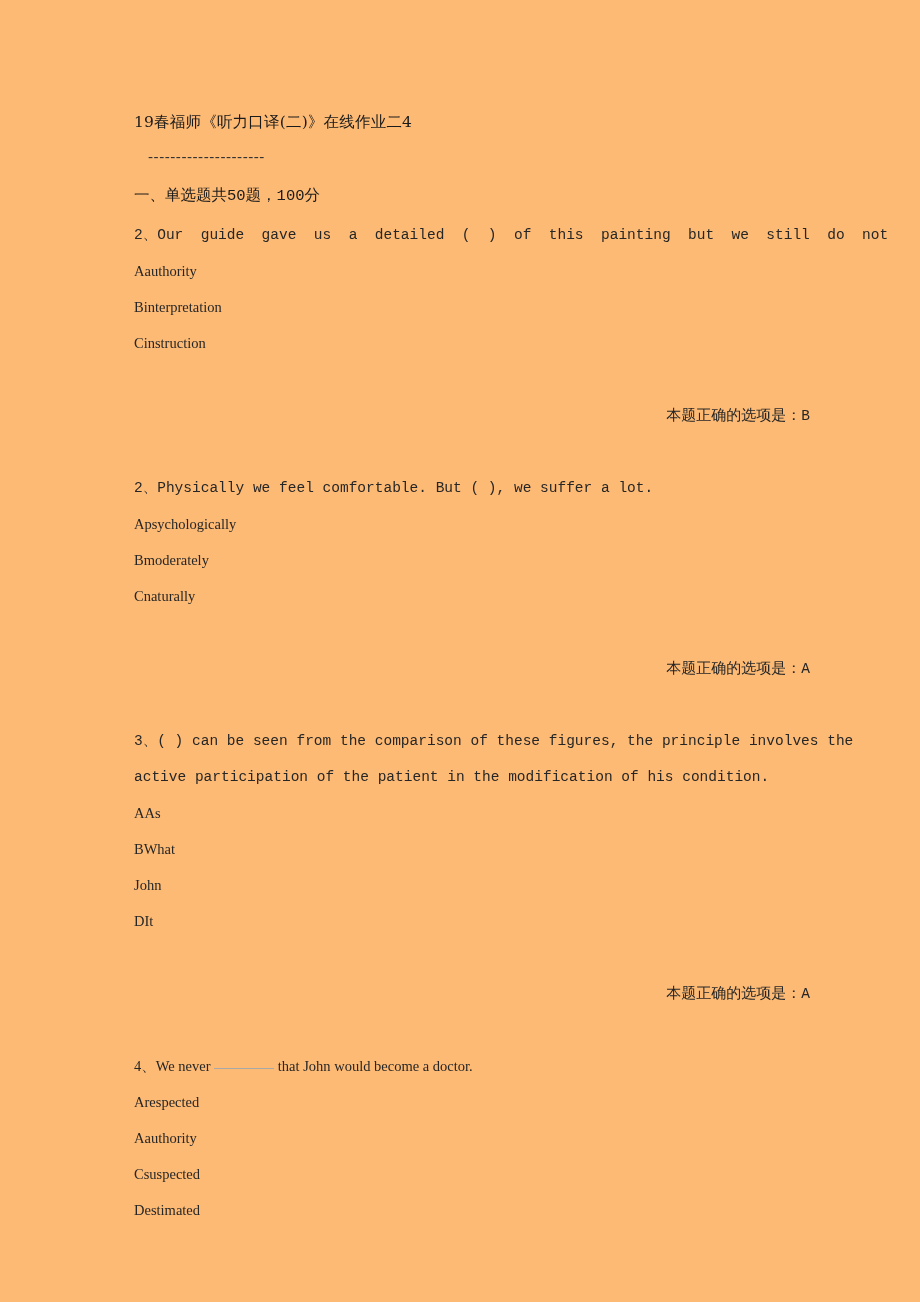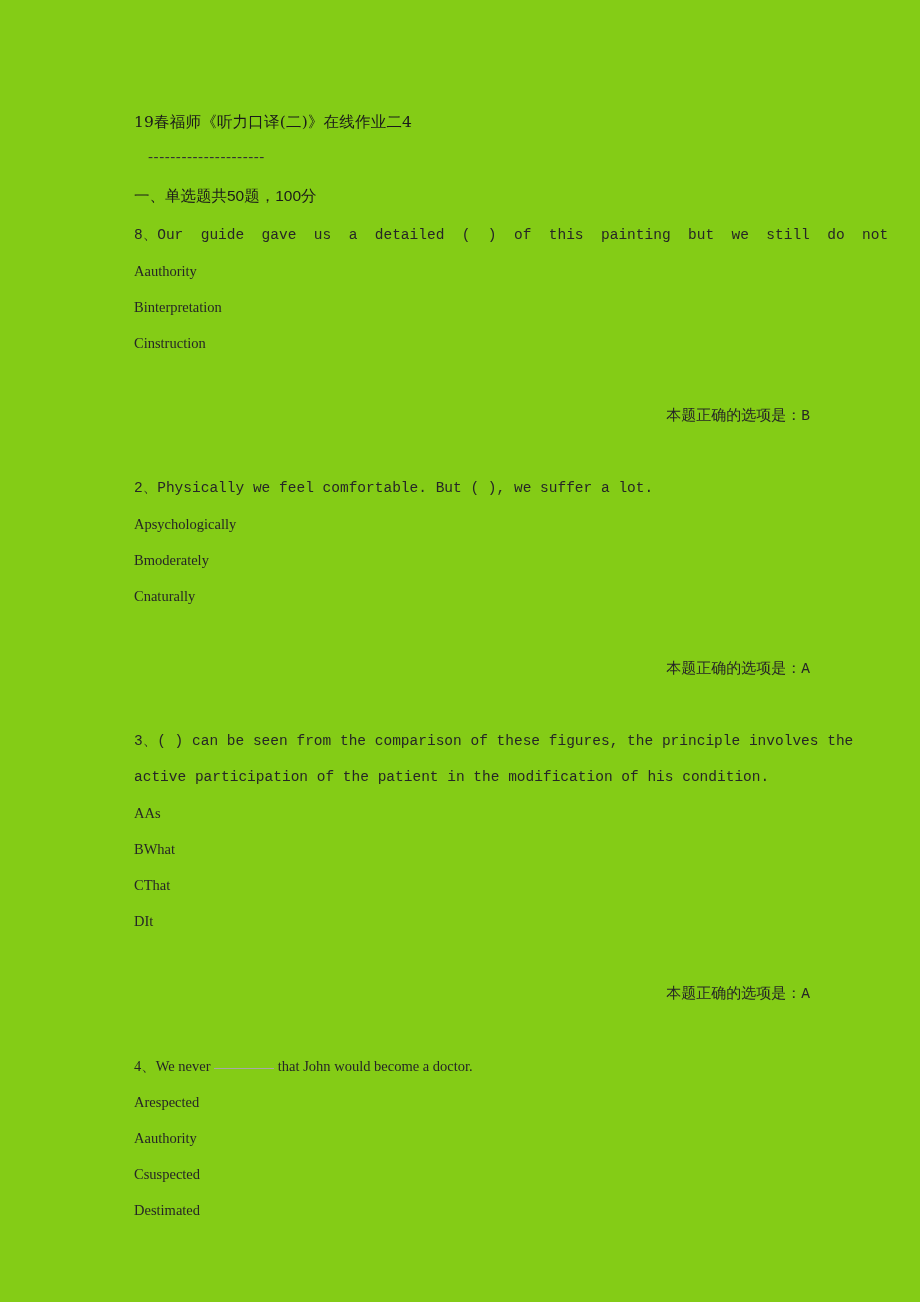--- a/index.html
+++ b/index.html
@@ -12,21 +12,21 @@
     height: 1302px;
     font-family: "Liberation Mono", "DejaVu Sans Mono", monospace;
     color: #1a1a1a;
     overflow: hidden;
   }
 
   .page {
     position: relative;
     width: 920px;
     height: 1302px;
-    background: #84cc16;
+    background: #fdba74;
     box-sizing: border-box;
     padding: 112px 110px 0 134px;
   }
 
   
   .doc-title {
     font-family: "DejaVu Serif", "Liberation Serif", serif;
     font-size: 15.5px;
     line-height: 20px;
     color: #1a1a1a;
@@ -41,21 +41,21 @@
     font-family: "DejaVu Serif", "Liberation Serif", serif;
     font-size: 15px;
     line-height: 22px;
     letter-spacing: 0.5px;
     color: #333;
     white-space: nowrap;
   }
 
   
   .section-heading {
-    font-family: Liberation Sans, sans-serif;
+    font-family: Liberation Mono, monospace;
     font-size: 15.5px;
     line-height: 24px;
     color: #1a1a1a;
     margin: 0 0 9px 0;
     white-space: nowrap;
   }
 
   
   .q-stem {
     font-family: "Liberation Mono", "DejaVu Sans Mono", monospace;
@@ -112,21 +112,21 @@
 <div class="page">
 
   <div class="doc-title">19春福师《听力口译(二)》在线作业二4</div>
 
   <div class="separator">---------------------</div>
 
   <div class="section-heading">一、单选题共50题，100分</div>
 
   <div class="block">
     <div class="q-stem">
-      <div style="white-space:pre;">8、Our  guide  gave  us  a  detailed  (  )  of  this  painting  but  we  still  do  not</div>
+      <div style="white-space:pre;">2、Our  guide  gave  us  a  detailed  (  )  of  this  painting  but  we  still  do  not</div>
     </div>
     <div class="option">Aauthority</div>
     <div class="option">Binterpretation</div>
     <div class="option">Cinstruction</div>
     <div class="answer-line">
       <span class="cn">本题正确的选项是：</span><span class="letter">B</span>
     </div>
   </div>
 
   <div class="block">
@@ -141,21 +141,21 @@
     </div>
   </div>
 
   <div class="block">
     <div class="q-stem">
       <div style="white-space:pre;">3、( ) can be seen from the comparison of these figures, the principle involves the</div>
       <div style="white-space:pre;">active participation of the patient in the modification of his condition.</div>
     </div>
     <div class="option">AAs</div>
     <div class="option">BWhat</div>
-    <div class="option">CThat</div>
+    <div class="option">John</div>
     <div class="option">DIt</div>
     <div class="answer-line">
       <span class="cn">本题正确的选项是：</span><span class="letter">A</span>
     </div>
   </div>
 
   <div class="block">
     <div class="option"><span>4、We never </span><span class="blank b4"></span><span> that John would become a doctor.</span></div>
     <div class="option">Arespected</div>
     <div class="option">Aauthority</div>

